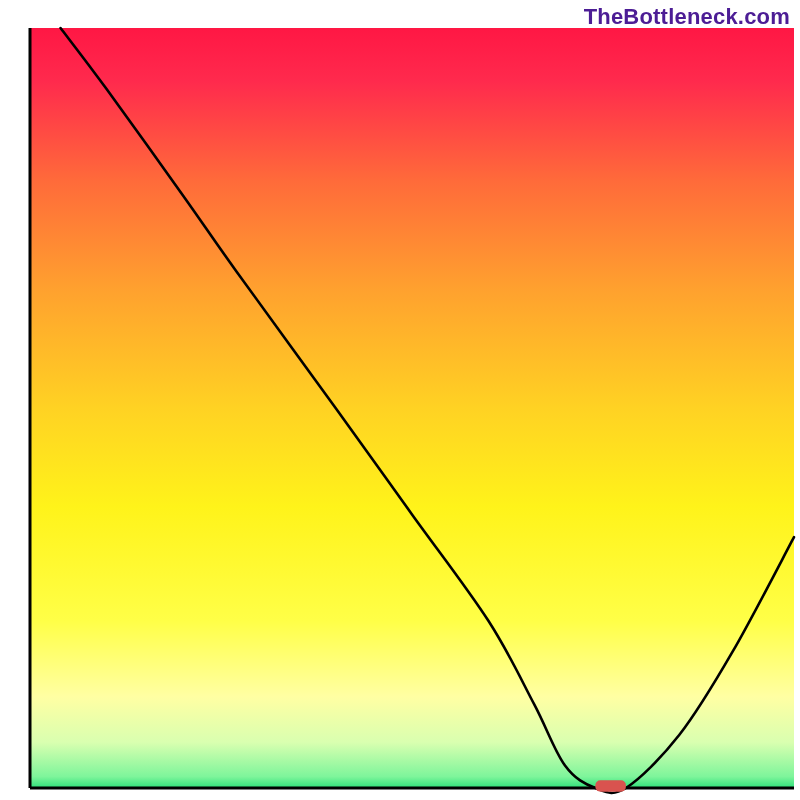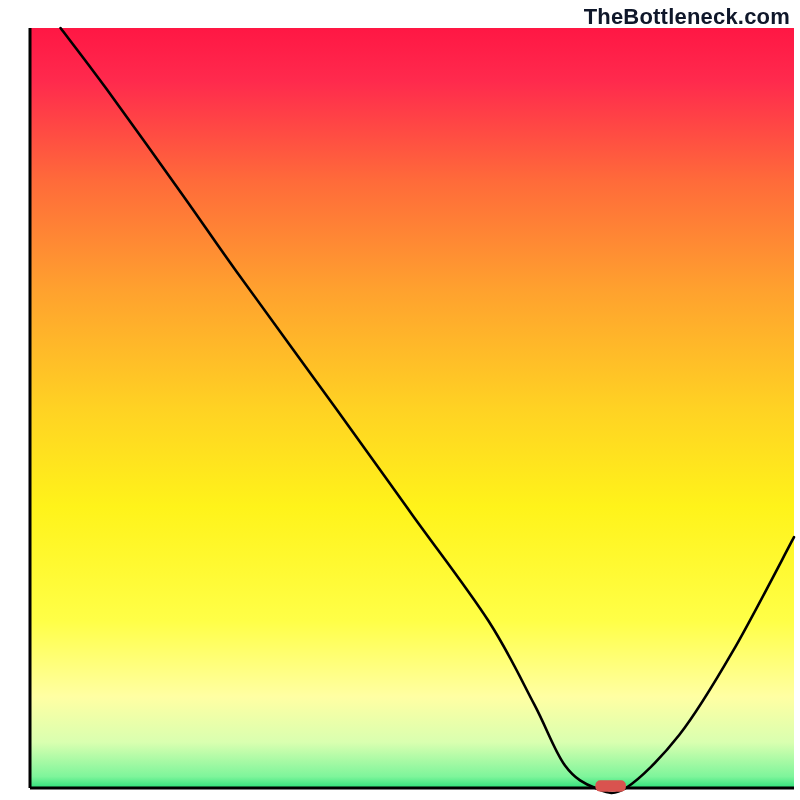--- a/index.html
+++ b/index.html
@@ -15,21 +15,21 @@
     width: 800px;
     height: 800px;
     overflow: hidden;
   }
   .watermark {
     position: absolute;
     top: 4px;
     right: 10px;
     font-size: 22px;
     font-weight: 600;
-    color: #0f172a;
+    color: #4c1d95;
     letter-spacing: 0.2px;
     z-index: 10;
   }
   svg.plot {
     position: absolute;
     top: 0;
     left: 0;
   }
 </style>
 </head>

